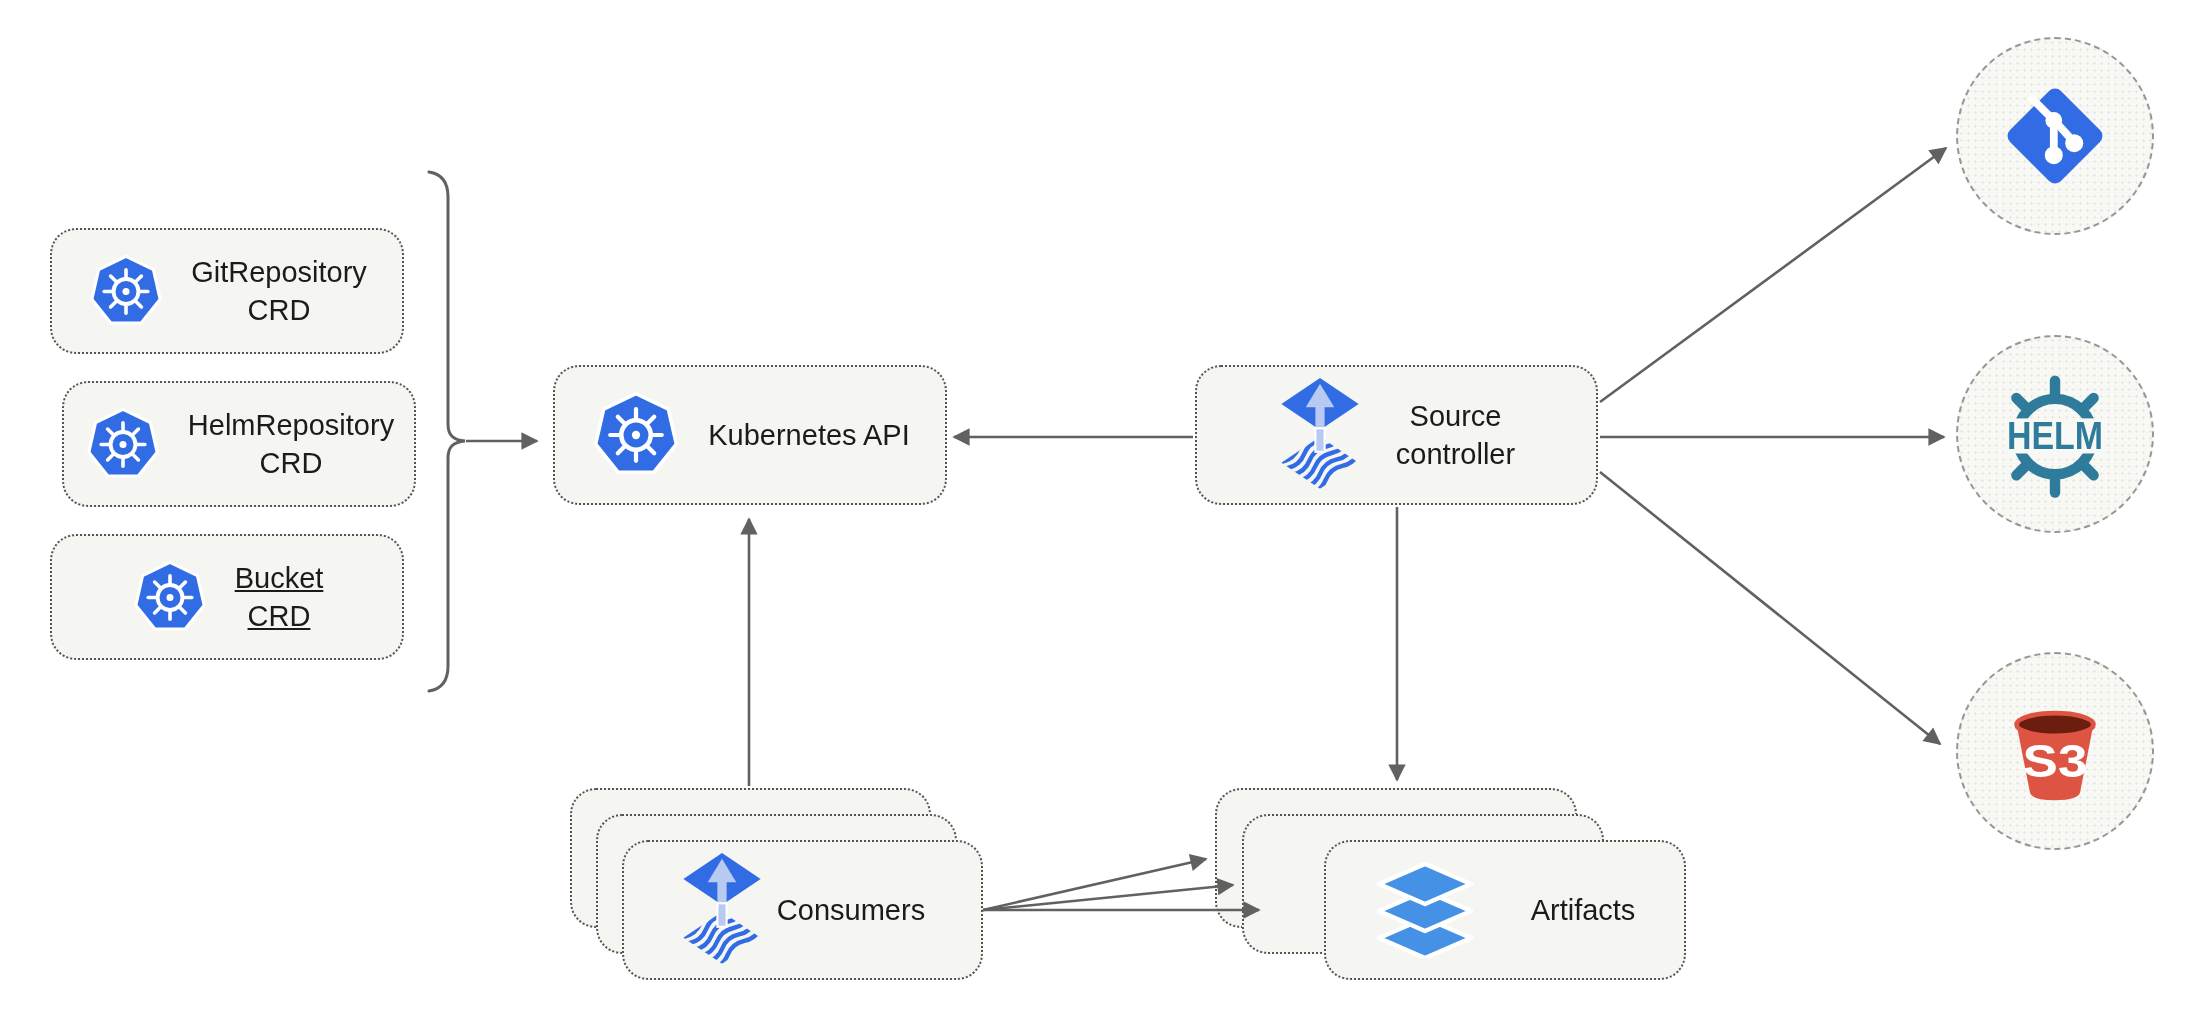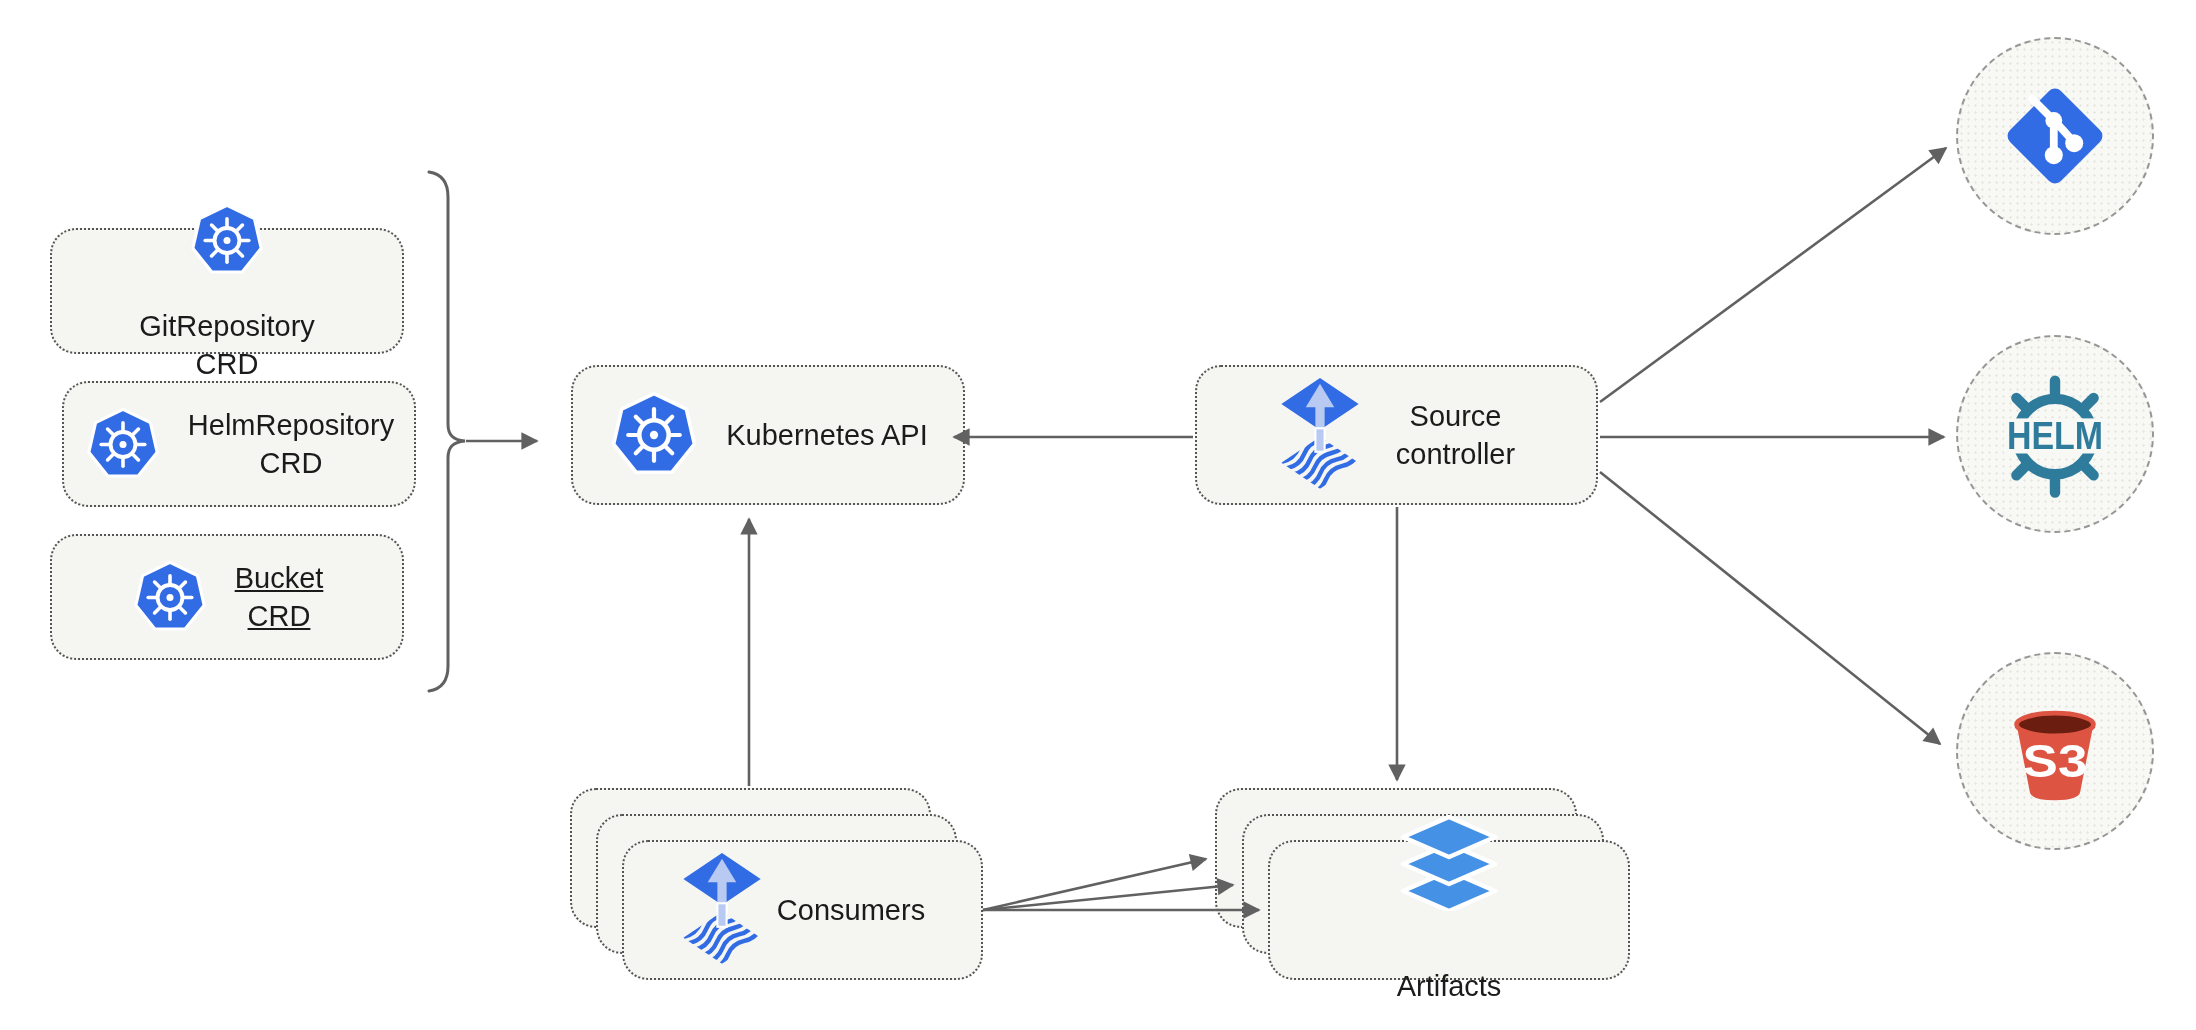--- a/index.html
+++ b/index.html
@@ -109,21 +109,21 @@
       <symbol id="sym-layers" viewBox="0 0 100 96">
         <g stroke="#ffffff" stroke-width="4.5" stroke-linejoin="round" fill="var(--layers-blue)">
           <polygon points="50,56 96,76 50,96 4,76"></polygon>
           <polygon points="50,29 96,49 50,69 4,49"></polygon>
           <polygon points="50,2 96,22 50,42 4,22"></polygon>
         </g>
       </symbol>
     </defs>
   </svg>
 
-  <div class="node" style="left:50px;top:228px;width:354px;height:126px;flex-direction:column;">
+  <div class="node" style="left:50px;top:228px;width:354px;height:126px;">
     <svg class="icon" width="78" height="81">
         <use href="#sym-k8s"></use>
       </svg>
     <div class="lbl">
       <span>GitRepository</span>
       <span>CRD</span>
     </div>
   </div>
 
   <div class="node" style="left:62px;top:381px;width:354px;height:126px;">
@@ -139,21 +139,21 @@
   <div class="node" style="left:50px;top:534px;width:354px;height:126px;text-decoration:underline;">
     <svg class="icon" width="78" height="81">
         <use href="#sym-k8s"></use>
       </svg>
     <div class="lbl">
       <span>Bucket</span>
       <span>CRD</span>
     </div>
   </div>
 
-  <div class="node" style="left:571px;top:365px;width:394px;height:140px;">
+  <div class="node" style="left:553px;top:365px;width:394px;height:140px;">
     <svg class="icon" width="92" height="96">
         <use href="#sym-k8s"></use>
       </svg>
     <div class="lbl">Kubernetes API</div>
   </div>
 
   <div class="node" style="left:1195px;top:365px;width:403px;height:140px;gap:34px;">
     <svg class="icon" width="84" height="118">
         <use href="#sym-flux"></use>
       </svg>
@@ -167,21 +167,21 @@
   <div class="node stackbox" style="left:596px;top:814px;width:361px;height:140px;"></div>
   <div class="node stackbox front" style="left:622px;top:840px;width:361px;height:140px;gap:13px;">
     <svg class="icon" width="84" height="118">
         <use href="#sym-flux"></use>
       </svg>
     <div class="lbl">Consumers</div>
   </div>
 
   <div class="node stackbox" style="left:1215px;top:788px;width:362px;height:140px;"></div>
   <div class="node stackbox" style="left:1242px;top:814px;width:362px;height:140px;"></div>
-  <div class="node stackbox front" style="left:1268px;top:840px;width:362px;height:140px;gap:56px;flex-direction:column;">
+  <div class="node stackbox front" style="left:1324px;top:840px;width:362px;height:140px;gap:56px;">
     <svg class="icon" width="100" height="96">
         <use href="#sym-layers"></use>
       </svg>
     <div class="lbl">Artifacts</div>
   </div>
 
   <div class="circle" style="left:1956px;top:37px;">
     <svg class="icon" width="120" height="120">
         <use href="#sym-git"></use>
       </svg>

